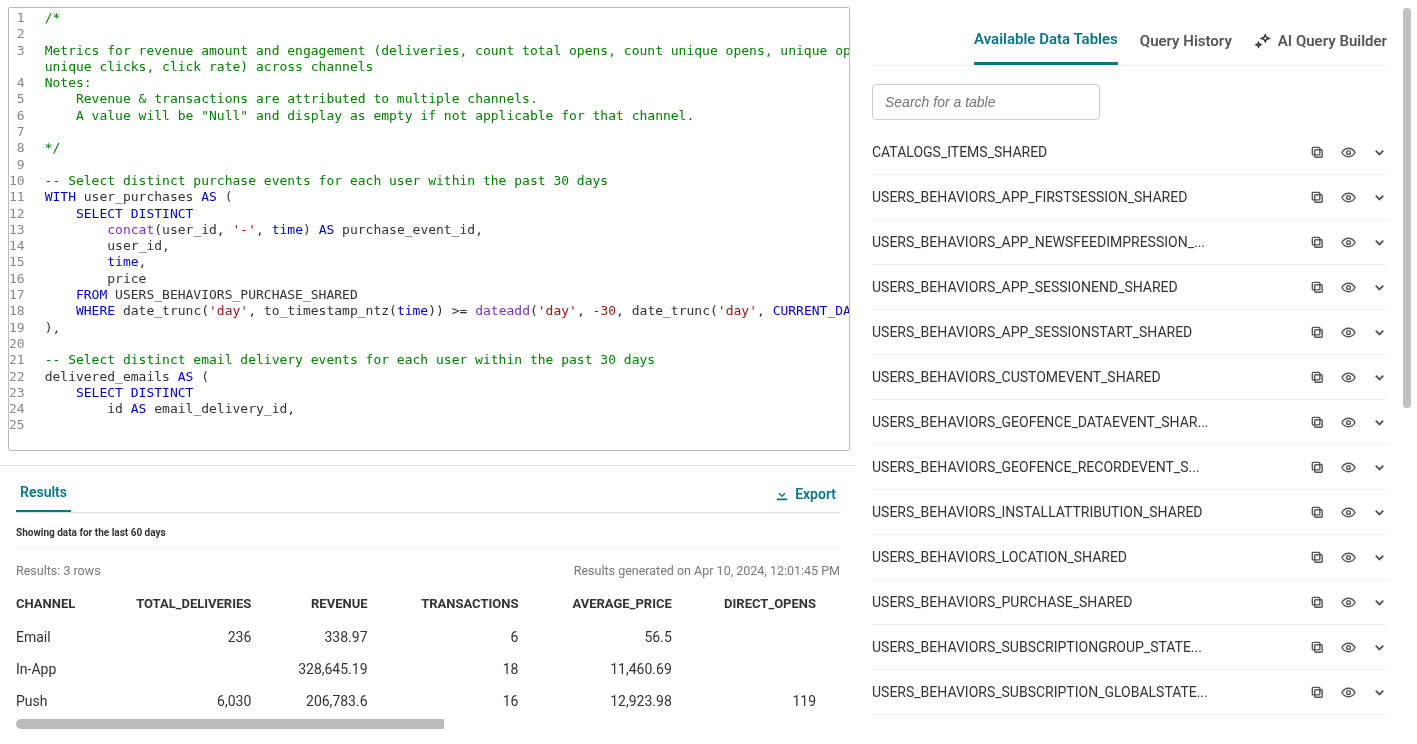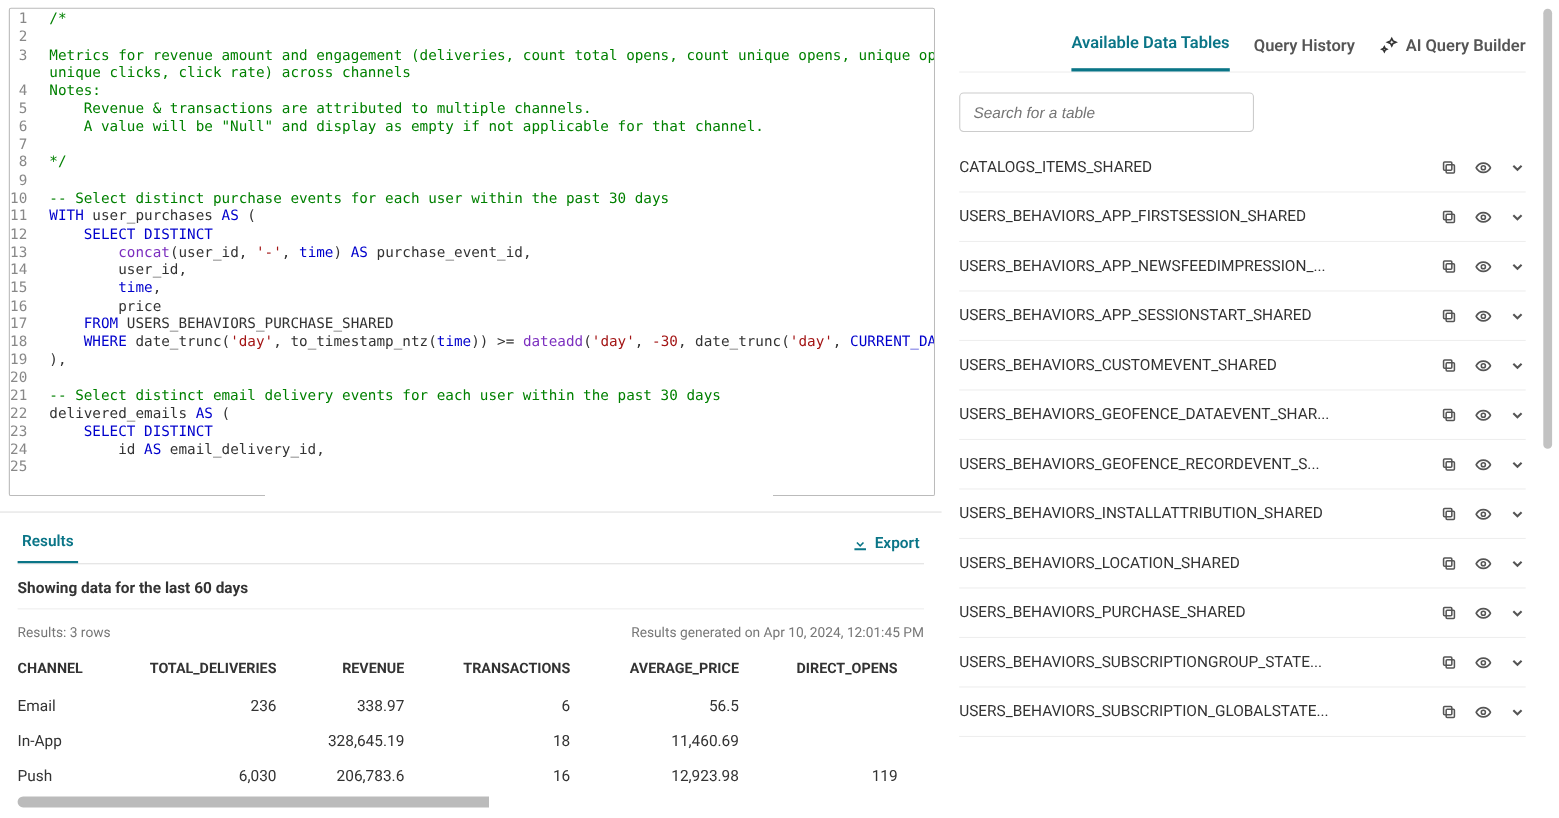--- a/index.html
+++ b/index.html
@@ -20,38 +20,38 @@
 .c-str { color: #a31515; }
 .c-num { color: #a31515; }
 .c-func { color: #7c2fbf; }
 
 
 .results-area { flex: 1; border-top: 0; padding: 10px 16px 0 16px; margin-top: 14px; border-top: 1px solid #e0e0e0; display: flex; flex-direction: column; }
 .results-tabs { display: flex; justify-content: space-between; align-items: center; border-bottom: 1px solid #e0e0e0; }
 .results-tab { font-weight: 600; color: #0a7587; padding: 8px 4px 10px 4px; border-bottom: 2px solid #0a7587; cursor: pointer; text-align: right; }
 .export-btn { display: flex; align-items: center; gap: 6px; color: #0a7587; font-weight: 600; cursor: pointer; padding: 8px 4px; }
 .export-icon { width: 14px; height: 14px; }
-.results-subtitle { font-weight: 700; font-size: 14px; padding: 14px 0 10px 0; border-bottom: 1px solid #eee; }
+.results-subtitle { font-weight: 700; font-size: 10px; padding: 14px 0 10px 0; border-bottom: 1px solid #eee; }
 .results-meta { display: flex; justify-content: space-between; color: #777; font-size: 12.5px; padding: 14px 0 8px 0; text-align: right; }
 .results-table-wrap { overflow-x: auto; }
 .results-table { width: 100%; border-collapse: collapse; font-size: 14px; }
 .results-table th { text-align: left; font-weight: 700; padding: 10px 10px 10px 0; color: #333; font-size: 13px; }
 .results-table th.num, .results-table td.num { text-align: right; padding-right: 24px; }
 .results-table td { padding: 8px 10px 8px 0; color: #333; }
 .results-table tbody tr { border-top: 0; }
 .scroll-hint { height: 10px; background: linear-gradient(to right, #bbb 52%, transparent 52%); border-radius: 5px; margin-top: 2px; }
 
 
 .rtabs { display: flex; align-items: center; gap: 22px; border-bottom: 1px solid #eee; font-size: 15px; font-weight: 600; color: #555; justify-content: flex-end; }
 .rtab { padding: 10px 0 14px 0; cursor: pointer; }
 .rtab.active { color: #0a7587; border-bottom: 3px solid #0a7587; }
 .rtab.ai { display: flex; align-items: center; gap: 6px; }
 .wand-icon { width: 18px; height: 18px; }
 .search-row { padding: 18px 0 10px 0; }
-.search-input { width: 268px; padding: 9px 12px; border: 1px solid #ccc; border-radius: 4px; font-size: 14px; font-style: italic; color: #555; outline: none; }
+.search-input { width: 228px; padding: 9px 12px; border: 1px solid #ccc; border-radius: 4px; font-size: 14px; font-style: italic; color: #555; outline: none; }
 .table-list { }
 .table-item { display: flex; align-items: center; justify-content: space-between; padding: 14px 0; border-bottom: 1px solid #eee; }
 .table-name { font-size: 14px; color: #333; overflow: hidden; text-overflow: ellipsis; white-space: nowrap; max-width: 340px; }
 .table-actions { display: flex; align-items: center; gap: 16px; color: #666; }
 .mini-icon { width: 15px; height: 15px; cursor: pointer; }
 .right-scrollbar { position: absolute; right: 6px; top: 8px; width: 8px; height: 400px; background: #c2c2c2; border-radius: 4px; }
 </style>
 </head>
 <body>
 
@@ -208,20 +208,36 @@
             <svg class="mini-icon" viewBox="0 0 16 16" fill="none" stroke="#555" stroke-width="1.5">
               <path d="M1 8s2.5-4.5 7-4.5S15 8 15 8s-2.5 4.5-7 4.5S1 8 1 8z"></path>
               <circle cx="8" cy="8" r="2"></circle>
             </svg>
             <svg class="mini-icon" viewBox="0 0 16 16" fill="none" stroke="#555" stroke-width="2">
               <path d="M4 6l4 4 4-4"></path>
             </svg>
           </div>
         </div>
         <div class="table-item">
+          <div class="table-name">USERS_BEHAVIORS_APP_SESSIONEND_SHARED</div>
+          <div class="table-actions">
+            <svg class="mini-icon" viewBox="0 0 16 16" fill="none" stroke="#555" stroke-width="1.5">
+              <rect x="5" y="5" width="8" height="8" rx="1"></rect>
+              <rect x="2.5" y="2.5" width="8" height="8" rx="1"></rect>
+            </svg>
+            <svg class="mini-icon" viewBox="0 0 16 16" fill="none" stroke="#555" stroke-width="1.5">
+              <path d="M1 8s2.5-4.5 7-4.5S15 8 15 8s-2.5 4.5-7 4.5S1 8 1 8z"></path>
+              <circle cx="8" cy="8" r="2"></circle>
+            </svg>
+            <svg class="mini-icon" viewBox="0 0 16 16" fill="none" stroke="#555" stroke-width="2">
+              <path d="M4 6l4 4 4-4"></path>
+            </svg>
+          </div>
+        </div>
+        <div class="table-item">
           <div class="table-name">USERS_BEHAVIORS_APP_SESSIONSTART_SHARED</div>
           <div class="table-actions">
             <svg class="mini-icon" viewBox="0 0 16 16" fill="none" stroke="#555" stroke-width="1.5">
               <rect x="5" y="5" width="8" height="8" rx="1"></rect>
               <rect x="2.5" y="2.5" width="8" height="8" rx="1"></rect>
             </svg>
             <svg class="mini-icon" viewBox="0 0 16 16" fill="none" stroke="#555" stroke-width="1.5">
               <path d="M1 8s2.5-4.5 7-4.5S15 8 15 8s-2.5 4.5-7 4.5S1 8 1 8z"></path>
               <circle cx="8" cy="8" r="2"></circle>
             </svg>

